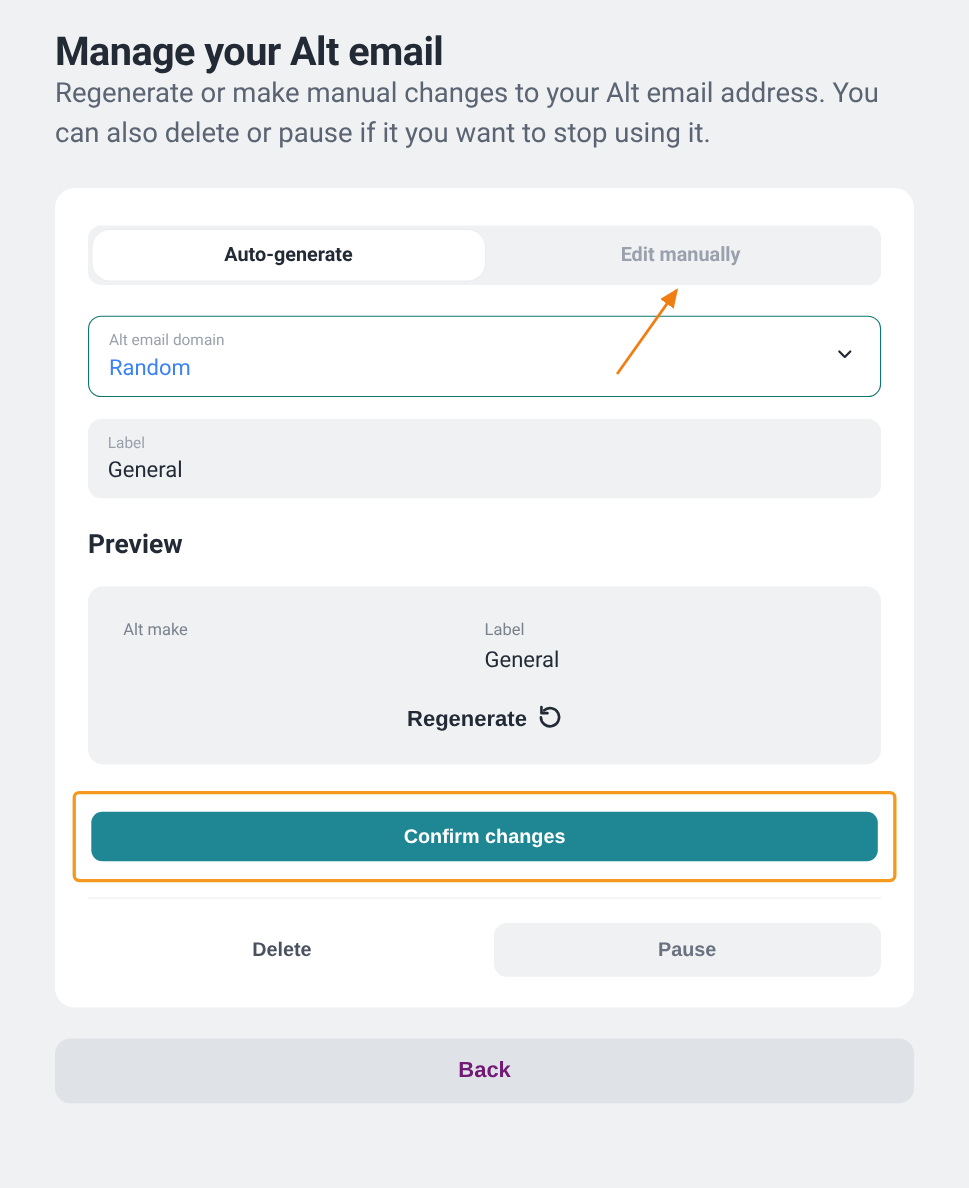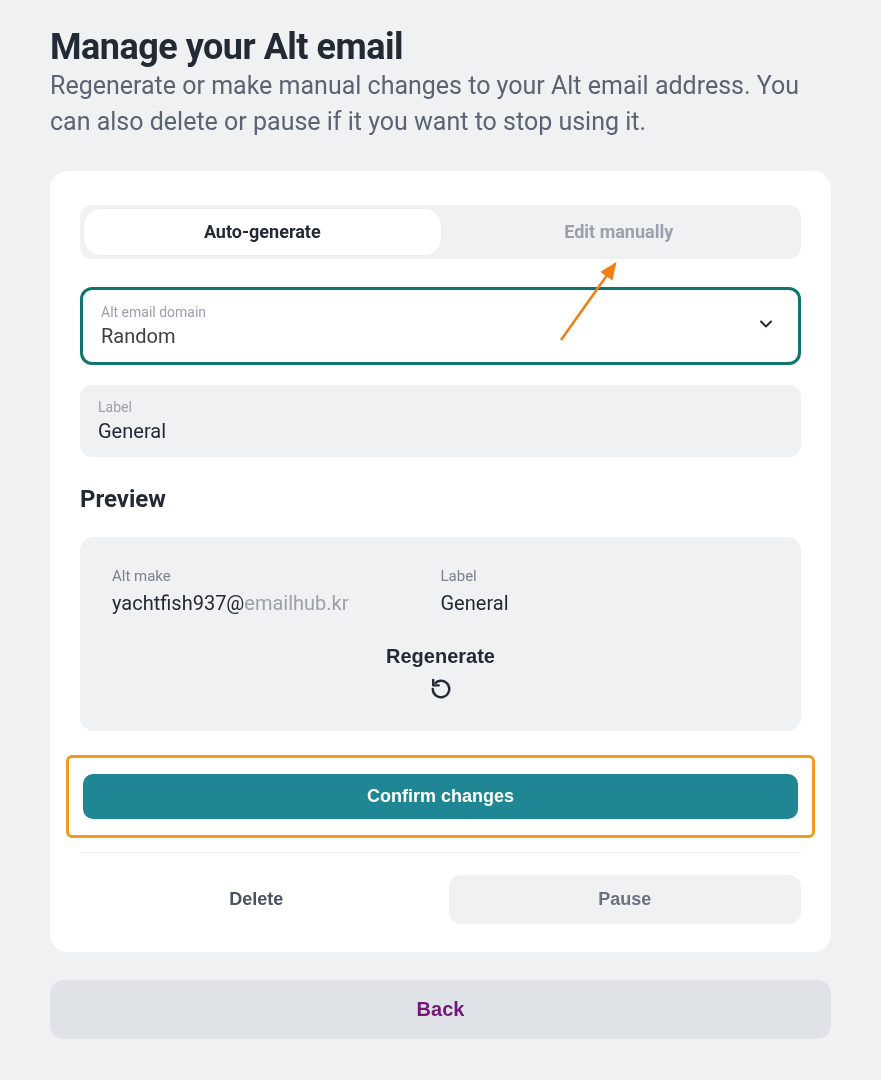--- a/index.html
+++ b/index.html
@@ -44,36 +44,36 @@
     border-radius: 16px;
     cursor: pointer;
     color: #9aa1ac;
   }
   .tab.active {
     background: #ffffff;
     color: #222a35;
     box-shadow: 0 0 0 1px rgba(0,0,0,0.02);
   }
   .select-field {
-    border: 3px solid #0f766e;
+    border: 1px solid #0f766e;
     border-radius: 12px;
     padding: 14px 18px 14px 18px;
     margin-bottom: 20px;
     position: relative;
     background: #ffffff;
     cursor: pointer;
   }
   .select-field .field-label {
     font-size: 14px;
     color: #9aa1ac;
     margin-bottom: 4px;
   }
   .select-field .field-value {
     font-size: 20px;
-    color: #404040;
+    color: #3b82f6;
   }
   .select-field .chevron {
     position: absolute;
     right: 22px;
     top: 50%;
     transform: translateY(-50%);
   }
   .readonly-field {
     background: #f0f1f3;
     border-radius: 12px;
@@ -124,21 +124,20 @@
   .regen-btn {
     display: inline-flex;
     align-items: center;
     gap: 10px;
     font-size: 20px;
     font-weight: 700;
     color: #222a35;
     cursor: pointer;
     background: none;
     border: none;
-    flex-direction: column;
   }
   .highlight-box {
     border: 3px solid #f39a1e;
     border-radius: 6px;
     padding: 16px 14px;
     margin: 0 -14px 14px -14px;
   }
   .confirm-btn {
     display: block;
     width: 100%;
@@ -223,23 +222,20 @@
     <div class="field-label">Label</div>
     <div class="field-value">General</div>
   </div>
 
   <div class="preview-heading">Preview</div>
 
   <div class="preview-box">
     <div class="preview-grid">
       <div class="preview-col">
         <div class="small-label">Alt make</div>
-        <div class="big-value">
-          <span>yachtfish937@</span><span class="muted">emailhub.kr</span>
-        </div>
       </div>
       <div class="preview-col">
         <div class="small-label">Label</div>
         <div class="big-value">General</div>
       </div>
     </div>
     <div class="regen-row">
       <button class="regen-btn">
         <span>Regenerate</span>
         <span>

